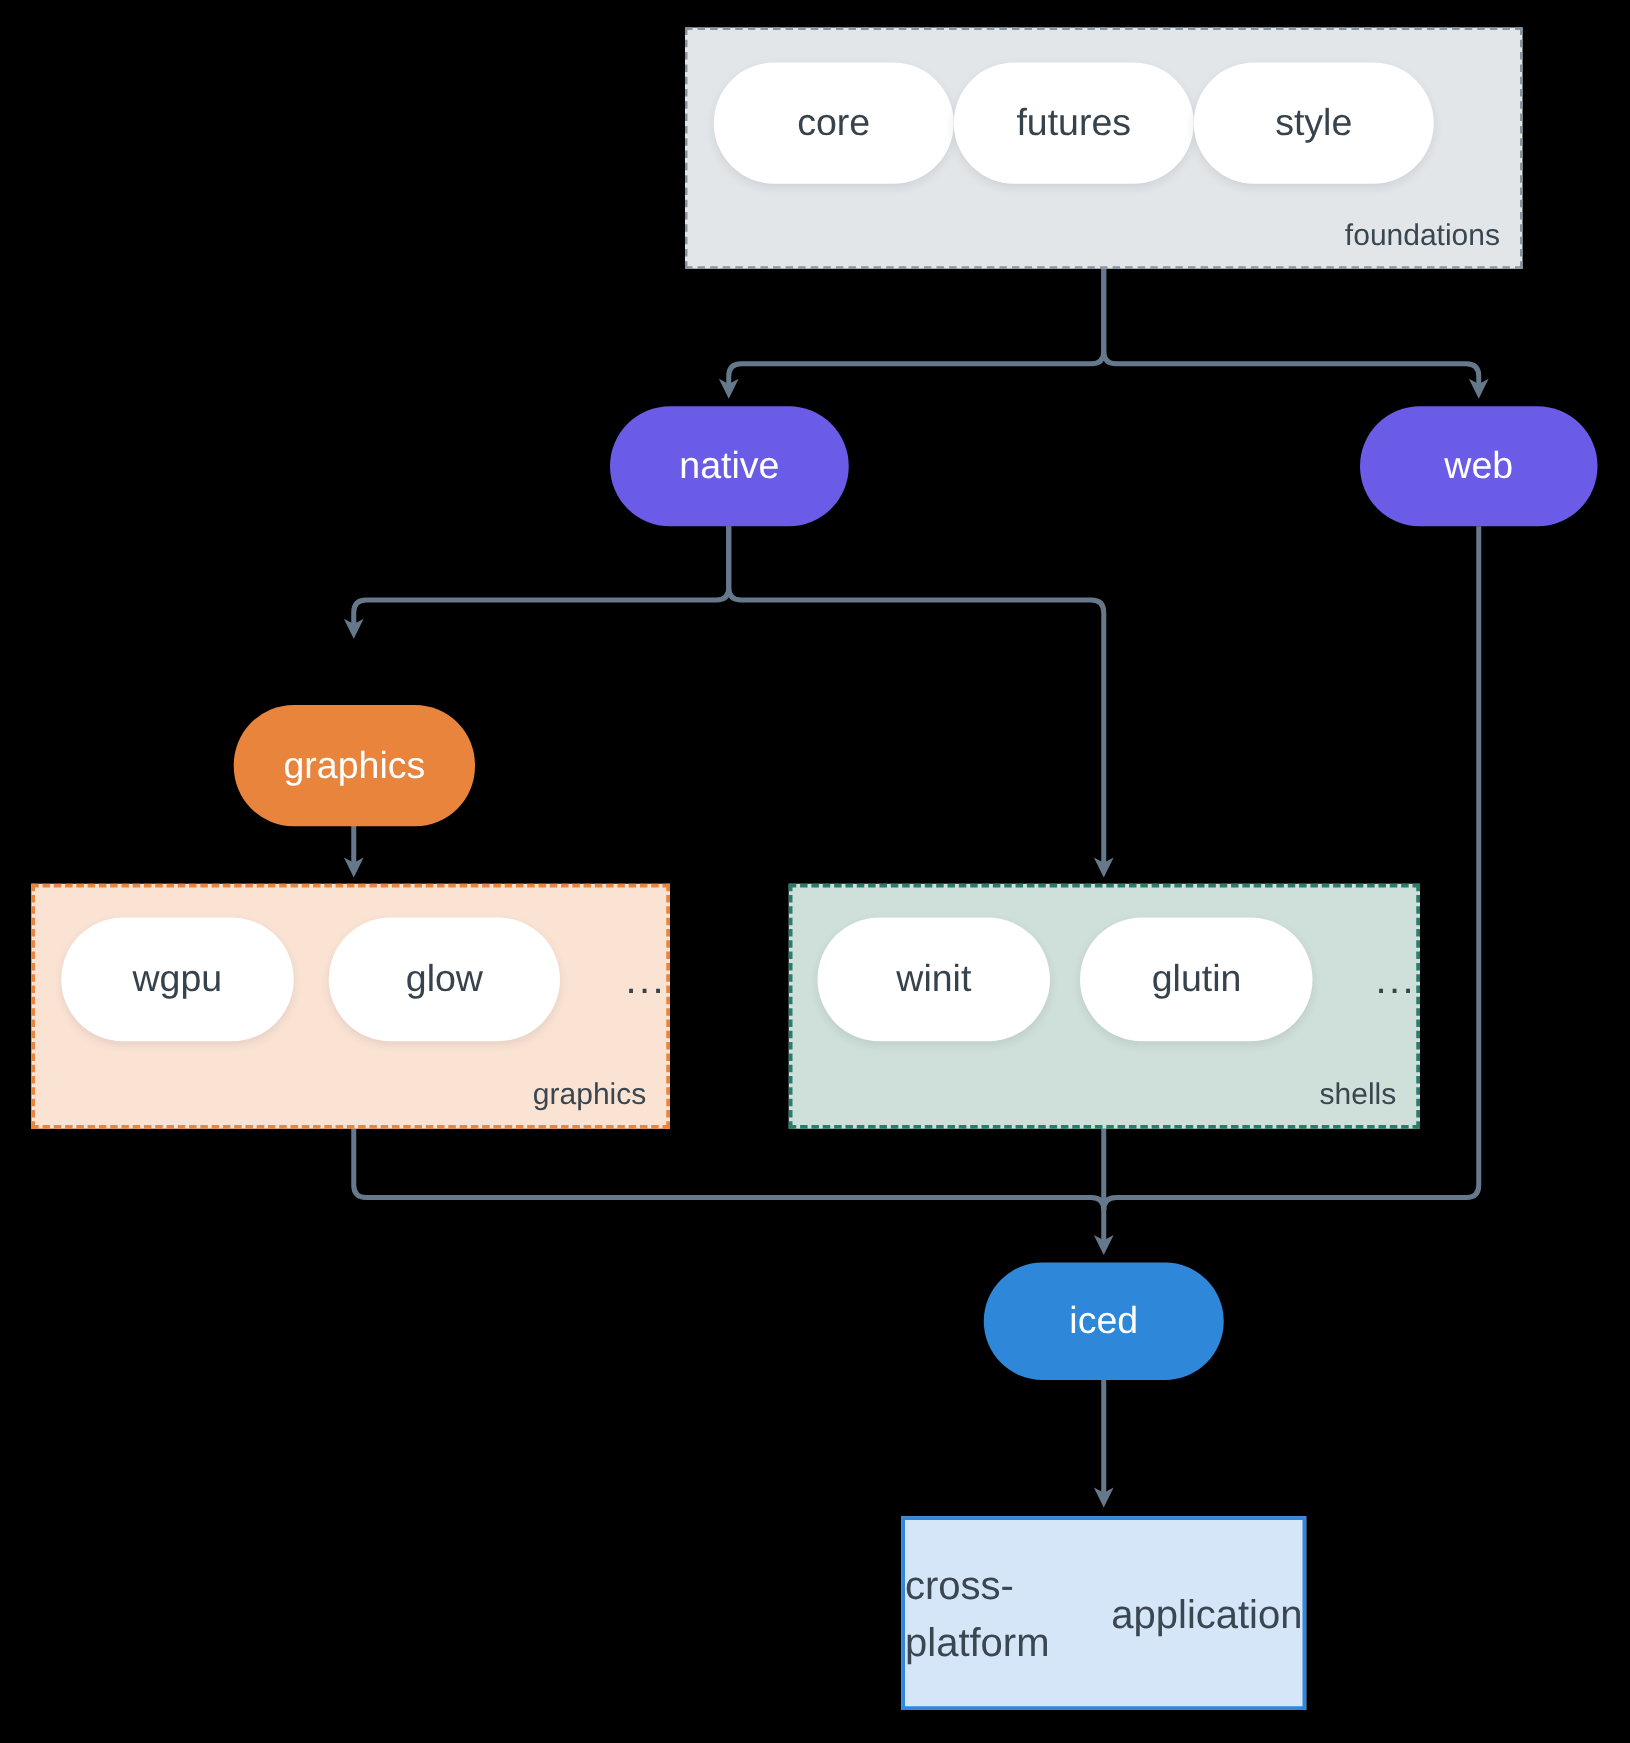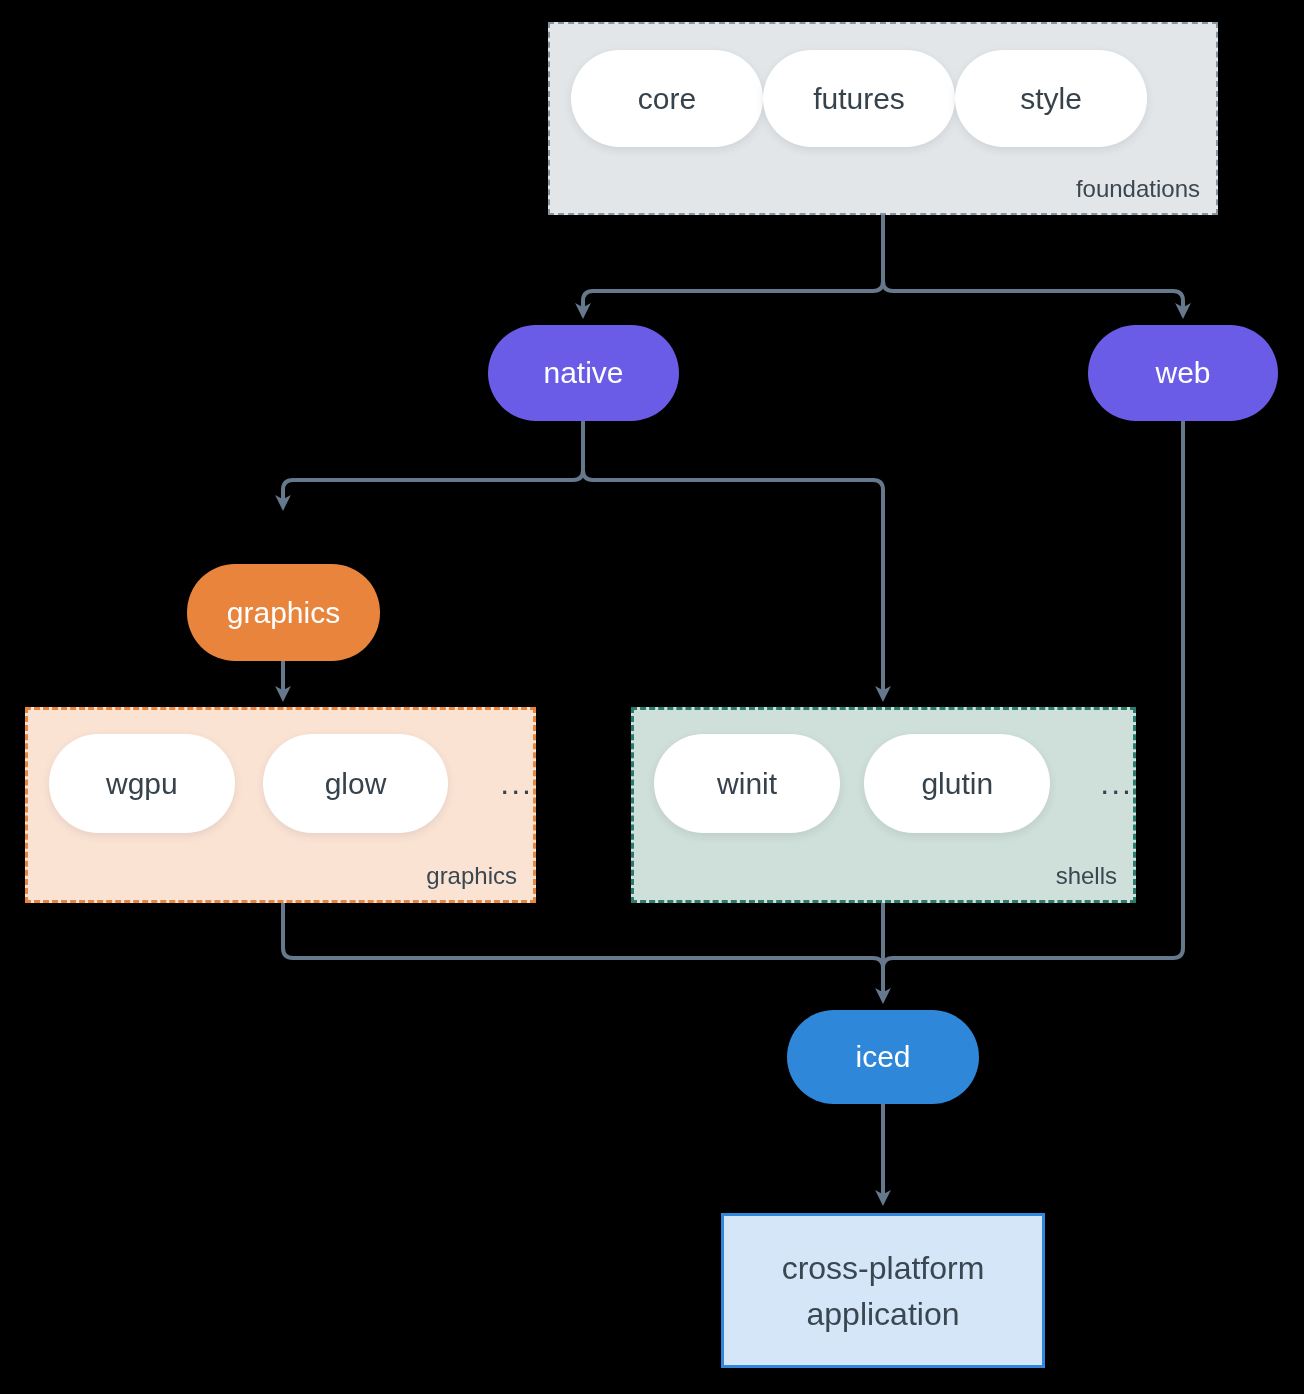--- a/index.html
+++ b/index.html
@@ -42,21 +42,21 @@
   #shells .ellipsis{margin-left:26px;}
   
   #native{left:488px;top:325px;width:191px;height:96px;background:var(--node-purple);}
   #web{left:1088px;top:325px;width:190px;height:96px;background:var(--node-purple);}
   #graphics{left:187px;top:516px;width:193px;height:97px;background:var(--node-orange);margin-top:48px;}
   #iced{left:787px;top:1010px;width:192px;height:94px;background:var(--node-blue);}
   
   #application{
     position:absolute;left:721px;top:1213px;width:324px;height:155px;box-sizing:border-box;
     background:var(--app-bg);border:3px solid var(--app-border);
-    display:flex;flex-direction:column;align-items:center;justify-content:center;
+    display:flex;flex-direction:row;align-items:center;justify-content:center;
     font-size:32px;line-height:46px;color:var(--label-text,#3a4750);
   }
 </style>
 </head>
 <body>
 
 <div id="canvas">
 
   <svg class="wires" viewBox="0 0 1304 1394">
     <defs>

